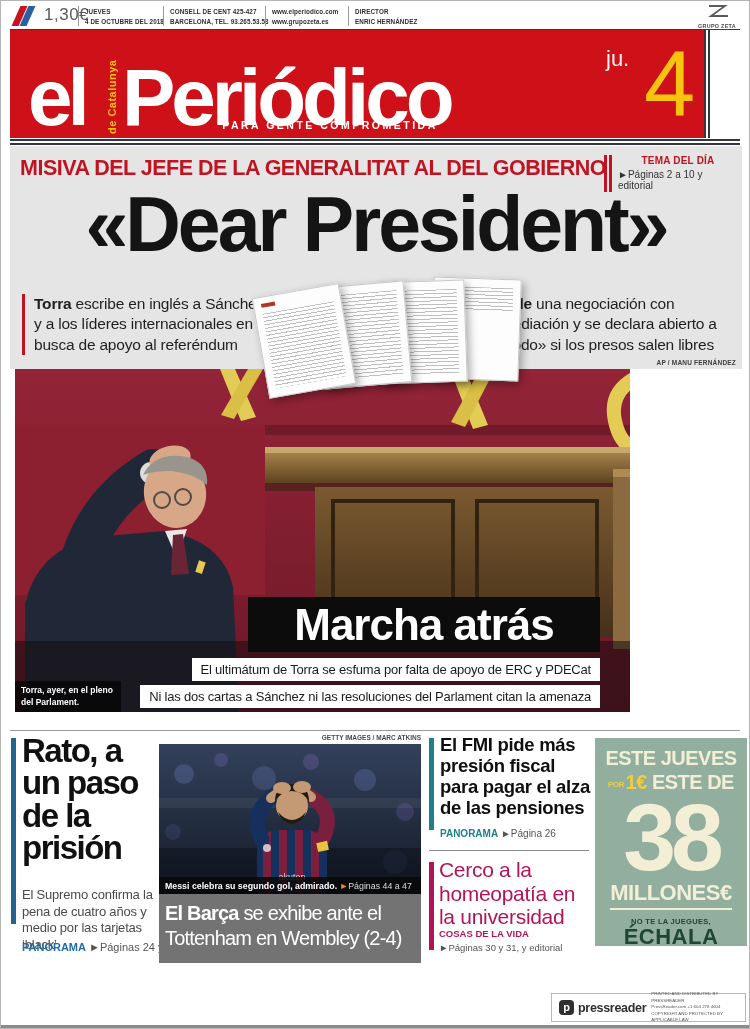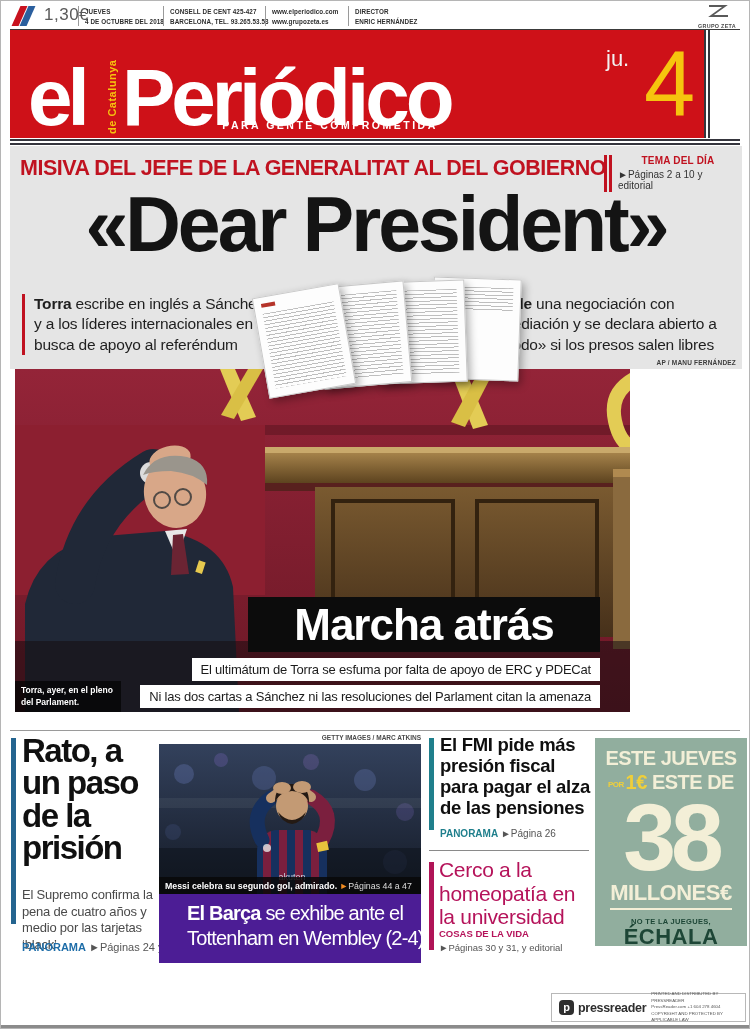--- a/index.html
+++ b/index.html
@@ -80,22 +80,22 @@
   .sec-label-blue{color:#1e6da8;font-weight:bold;}
   .sec-pages{color:#555;}
 
   .getty{position:absolute;left:158px;top:733px;width:262px;text-align:right;font-size:6.5px;font-weight:bold;color:#4a4a4a;}
   #messi{position:absolute;left:158px;top:743px;width:262px;height:150px;overflow:hidden;background:#fde047;}
   .messi-cap{position:absolute;left:158px;top:876px;width:262px;background:rgba(8,8,8,.85);color:#fff;
     font-size:8.8px;padding:4px 6px;white-space:nowrap;overflow:hidden;}
   .messi-cap b{font-weight:bold;}
   .messi-cap .pg{color:#ddd;}
   .messi-cap .arrow{color:#f08c21;}
-  .barca-box{position:absolute;left:158px;top:893px;width:262px;height:69px;background:#4c1d95;color:#fff;
-    padding:7px 28px;font-size:20px;letter-spacing:-.8px;line-height:1.25;}
+  .barca-box{position:absolute;left:158px;top:893px;width:262px;height:69px;background:#737373;color:#fff;
+    padding:7px 6px;font-size:20px;letter-spacing:-.8px;line-height:1.25;}
   .barca-box .l{white-space:nowrap;}
   .barca-box b{font-weight:bold;}
 
   .fmi-bar{left:428px;top:737px;height:92px;background:#1f7f8c;}
   .fmi-hl{position:absolute;left:439px;top:733px;width:156px;font-size:18.5px;font-weight:bold;line-height:1.14;
     color:#0f0f0f;letter-spacing:-.3px;}
   .fmi-sec{position:absolute;left:439px;top:827px;font-size:10px;}
   .sec-label-teal{color:#1f7f8c;font-weight:bold;}
   .col3-div{position:absolute;left:428px;top:849px;width:160px;height:1px;background:#8a8a8a;}
   .homeo-bar{left:428px;top:861px;height:88px;background:#b01457;}

